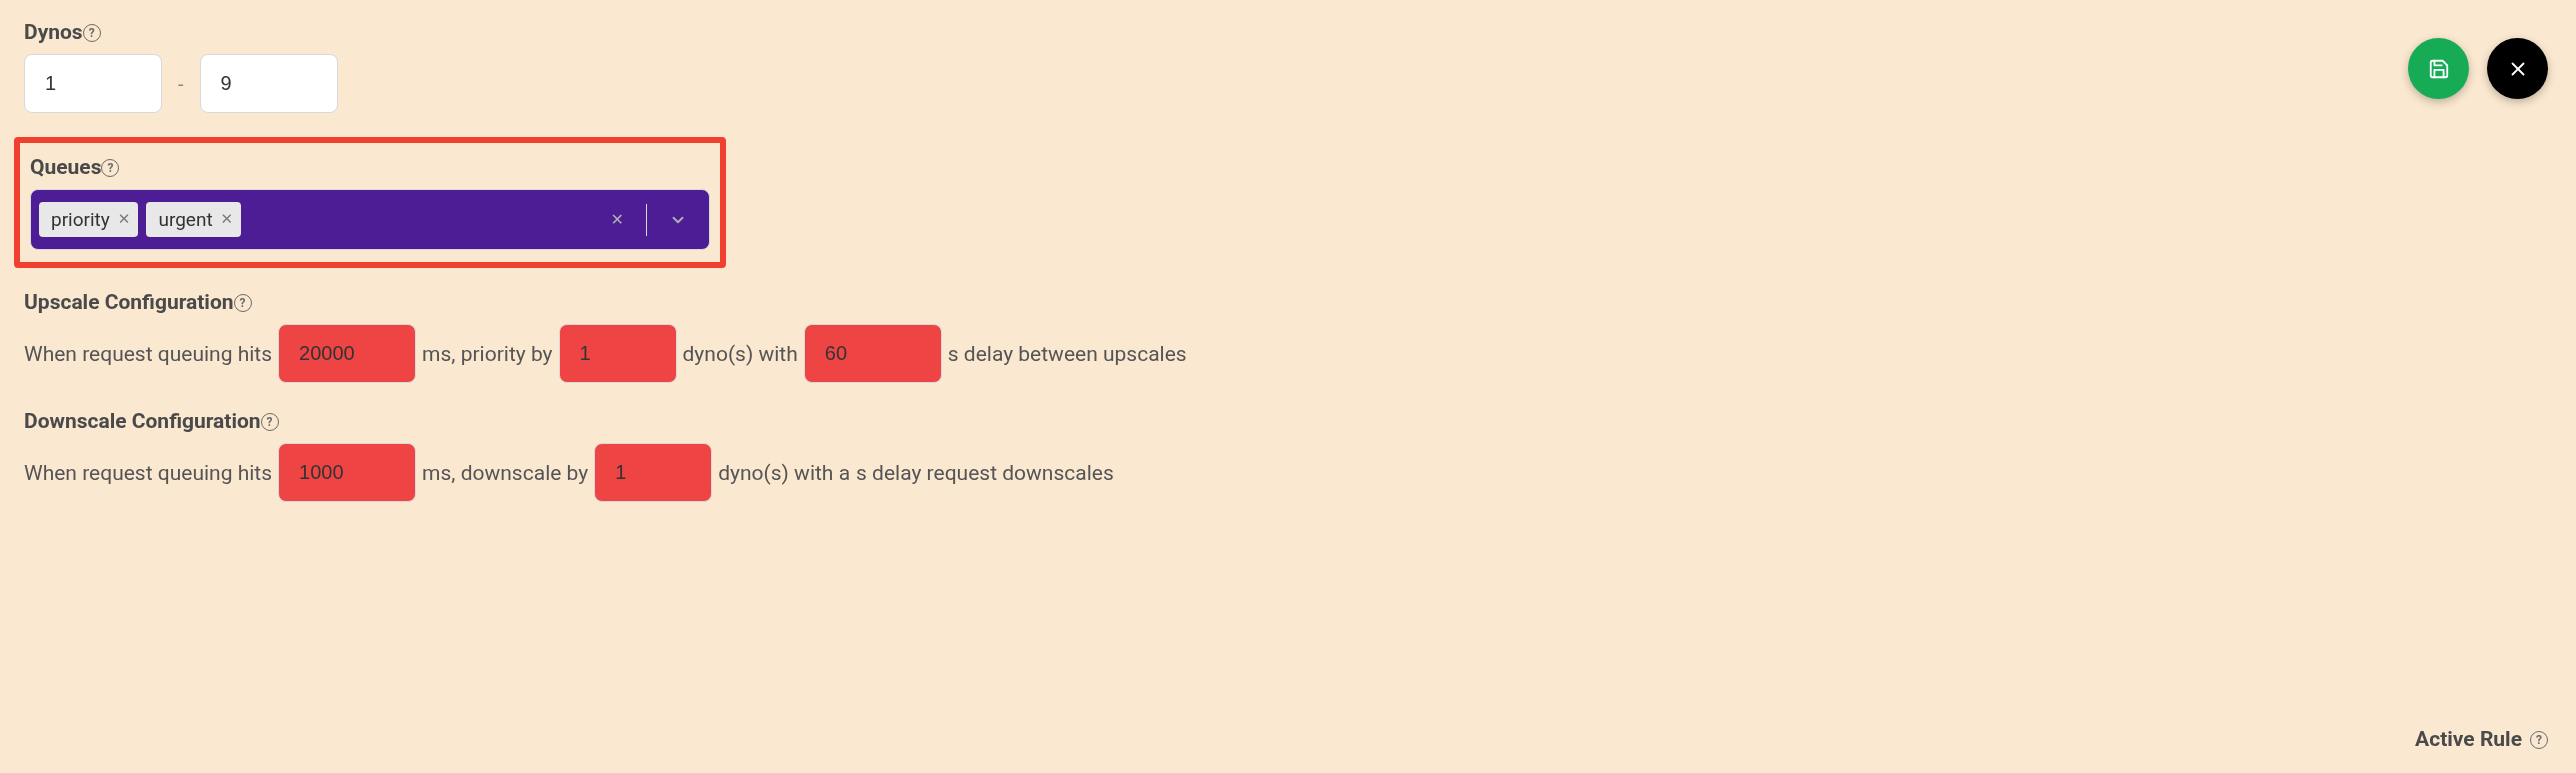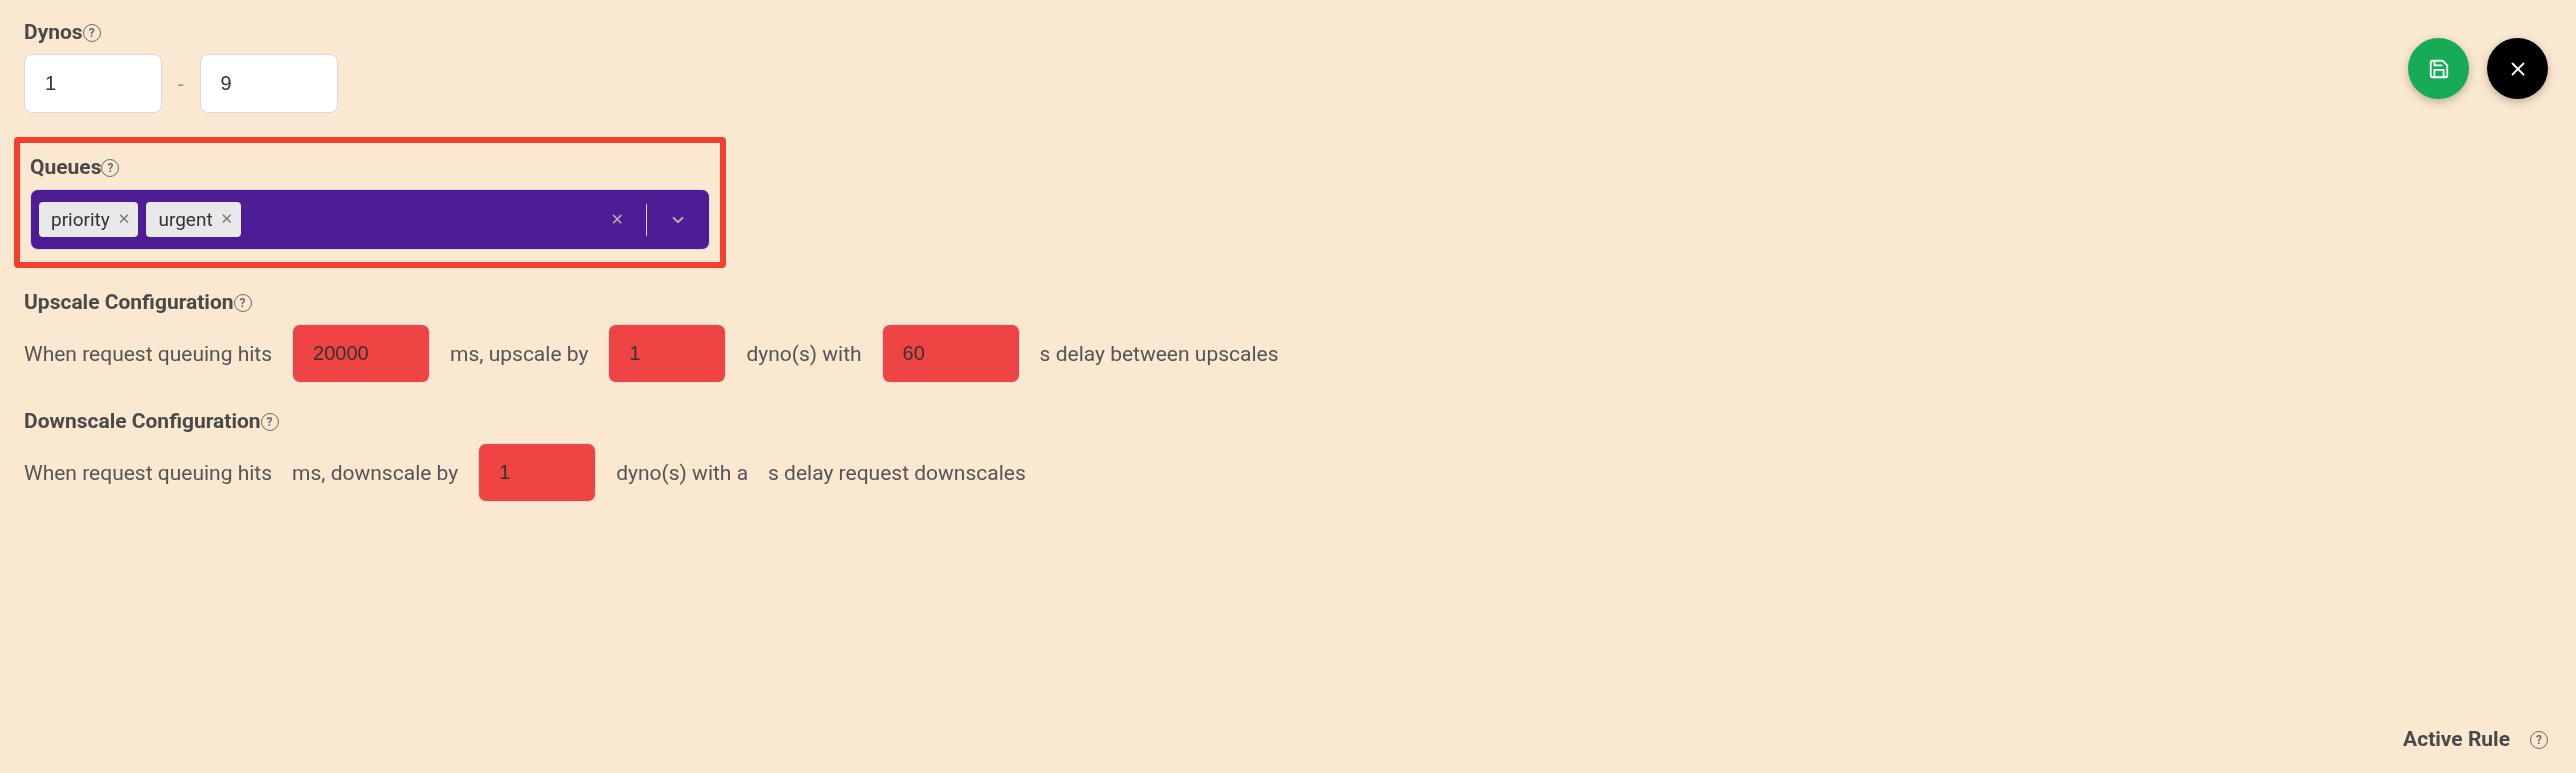--- a/index.html
+++ b/index.html
@@ -116,21 +116,21 @@
     display: flex;
     align-items: center;
   }
   .dropdown-caret svg { width: 18px; height: 18px; }
 
   
   .config-block { margin-bottom: 26px; }
   .config-row {
     display: flex;
     align-items: center;
-    gap: 20px;
+    gap: 6px;
     flex-wrap: wrap;
     font-size: 21px;
     color: #555;
   }
   .config-input {
     background: #ef4444;
     border: 1px solid #d9d9d9;
     border-radius: 8px;
     height: 59px;
     padding: 0 20px;
@@ -167,21 +167,21 @@
   
   .active-rule {
     position: absolute;
     right: 28px;
     bottom: 22px;
     font-weight: 700;
     font-size: 21px;
     color: #4a4a4a;
     display: inline-flex;
     align-items: center;
-    gap: 20px;
+    gap: 8px;
   }
 </style>
 </head>
 <body>
 
 
 
 
 <div class="fab-wrap">
   <button class="fab fab-save" aria-label="Save">
@@ -238,36 +238,37 @@
 
 
 <div class="config-block">
   <div class="section-label">
     <span>Upscale Configuration</span>
     <span class="help-icon"></span>
   </div>
   <div class="config-row">
     <span>When request queuing hits</span>
     <input class="config-input w-md" value="20000" style="">
-    <span>ms, upscale by</span>
+    <span>ms, priority by</span>
     <input class="config-input w-sm" value="1" style="">
     <span>dyno(s) with</span>
     <input class="config-input w-md" value="60" style="">
     <span>s delay between upscales</span>
   </div>
 </div>
 
 
 <div class="config-block" style="margin-bottom:0;">
   <div class="section-label">
     <span>Downscale Configuration</span>
     <span class="help-icon"></span>
   </div>
   <div class="config-row">
     <span>When request queuing hits</span>
+    <input class="config-input w-md" value="1000" style="">
     <span>ms, downscale by</span>
     <input class="config-input w-sm" value="1" style="">
     <span>dyno(s) with a</span>
     <span>s delay request downscales</span>
   </div>
 </div>
 
 
 <div class="active-rule">
   <span>Active Rule</span>

